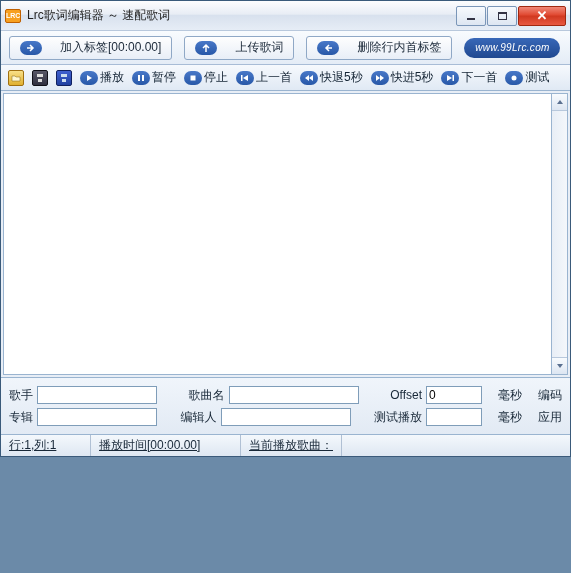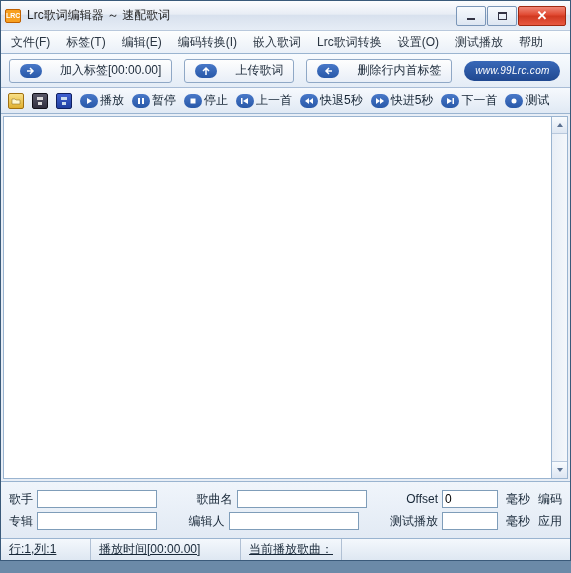--- a/index.html
+++ b/index.html
@@ -1,17 +1,17 @@
 <!DOCTYPE html>
 <html><head>
 <meta charset="utf-8">
 <style>
 * { margin: 0; padding: 0; box-sizing: border-box; }
 body { font-family: "Microsoft YaHei", SimSun, Tahoma, sans-serif; font-size: 12px; background: #6b8aa8; overflow: hidden; }
-.window { width: 571px; height: 561px; background: #22c55e; display: flex; flex-direction: column; border: 1px solid #3a5a7a; }
+.window { width: 571px; height: 457px; background: #22c55e; display: flex; flex-direction: column; border: 1px solid #3a5a7a; }
 .titlebar { height: 30px; background: linear-gradient(#fdfdfe, #e8edf5 45%, #d8e1ee 50%, #e6edf6); display: flex; align-items: center; padding: 0 4px; border-bottom: 1px solid #b8c8dc; }
 .titlebar-icon { width: 16px; height: 14px; background: #f7a020; border: 1px solid #c06000; color: #fff; font-size: 7px; font-weight: bold; text-align: center; line-height: 12px; margin-right: 6px; border-radius: 2px; }
 .titlebar-text { flex: 1; color: #222; font-size: 12px; }
 .titlebar-btns { display: flex; gap: 1px; }
 .titlebar-btn { width: 30px; height: 20px; border: 1px solid #7a96b8; background: linear-gradient(#f8fafd, #dde6f2); border-radius: 2px; display: flex; align-items: center; justify-content: center; cursor: pointer; }
 .titlebar-btn.close { width: 48px; background: linear-gradient(#f08878, #e04830 45%, #d03820 50%, #e85840); border-color: #a02810; }
 .tb-min { width: 8px; height: 2px; background: #334; margin-top: 6px; }
 .tb-max { width: 9px; height: 8px; border: 1px solid #334; border-top-width: 2px; }
 .tb-x { color: #fff; font-size: 13px; font-weight: bold; font-family: Arial; }
 .menubar { height: 23px; background: linear-gradient(#fdfefe, #eaf0f8); display: flex; align-items: center; padding: 0 2px; border-bottom: 1px solid #9ab4d0; font-size: 12px; }
@@ -43,21 +43,21 @@
 .w-song { width: 130px; }
 .w-offset { width: 56px; }
 .w-album { width: 120px; }
 .w-author { width: 130px; }
 .w-shift { width: 56px; }
 .statusbar { height: 22px; background: linear-gradient(#f4f8fc, #dee7f2); border-top: 1px solid #9ab4d0; display: flex; align-items: center; font-size: 12px; color: #182838; }
 .status-cell { padding: 0 8px; border-right: 1px solid #b0c0d4; height: 100%; display: flex; align-items: center; text-decoration: underline; }
 .status-cell:first-child { width: 90px; }
 .status-cell:nth-child(2) { width: 150px; }
 .gap { flex: 1; }
-.small-label { margin-left: 4px; }
+.small-label { margin-left: 12px; }
 </style>
 </head>
 <body>
 
 <div class="window">
   <div class="titlebar">
     <div class="titlebar-icon">LRC</div>
     <div class="titlebar-text">Lrc歌词编辑器 ～ 速配歌词</div>
     <div class="titlebar-btns">
       <div class="titlebar-btn">
@@ -65,31 +65,20 @@
         </div>
       <div class="titlebar-btn">
           <div class="tb-max"></div>
         </div>
       <div class="titlebar-btn close">
           <span class="tb-x">✕</span>
         </div>
     </div>
   </div>
 
-  <div class="menubar">
-    <div class="menu-item">文件(F)</div>
-    <div class="menu-item">标签(T)</div>
-    <div class="menu-item">编辑(E)</div>
-    <div class="menu-item">编码转换(I)</div>
-    <div class="menu-item">嵌入歌词</div>
-    <div class="menu-item">Lrc歌词转换</div>
-    <div class="menu-item">设置(O)</div>
-    <div class="menu-item">测试播放</div>
-    <div class="menu-item">帮助</div>
-  </div>
 
   <div class="toolbar1">
     <div class="tbtn">
       <span class="arrow-badge">
           <svg width="10" height="8">
             <path d="M1 4 L6 4 M4 1 L7 4 L4 7" stroke="#fff" stroke-width="1.5" fill="none"></path>
           </svg>
         </span>
       <span>加入标签[00:00.00]</span>
     </div>

